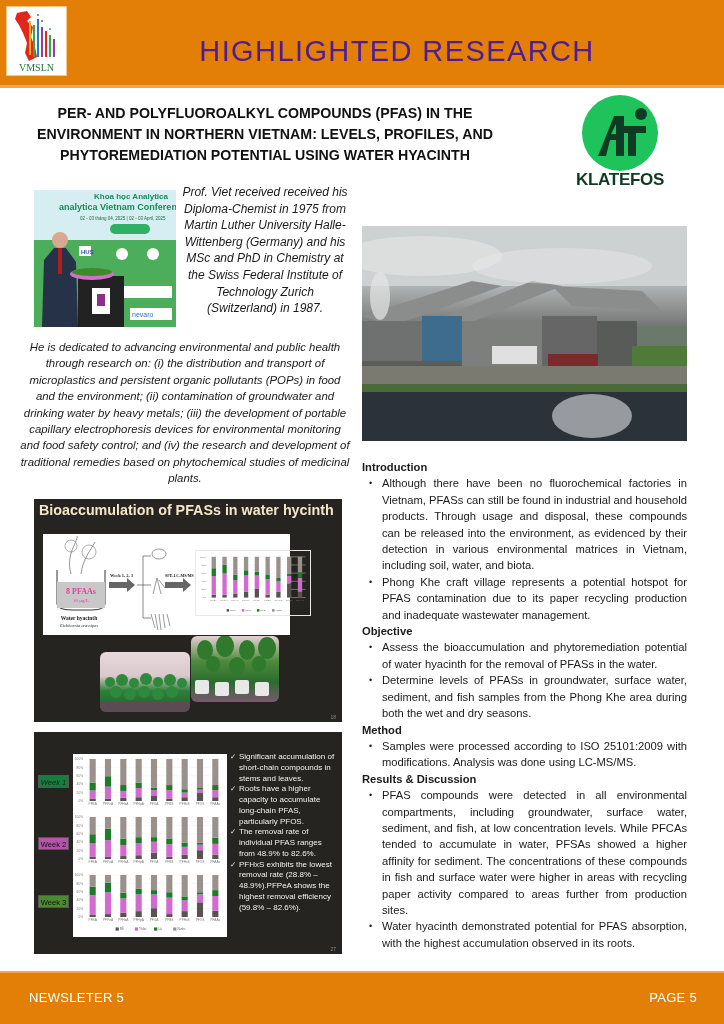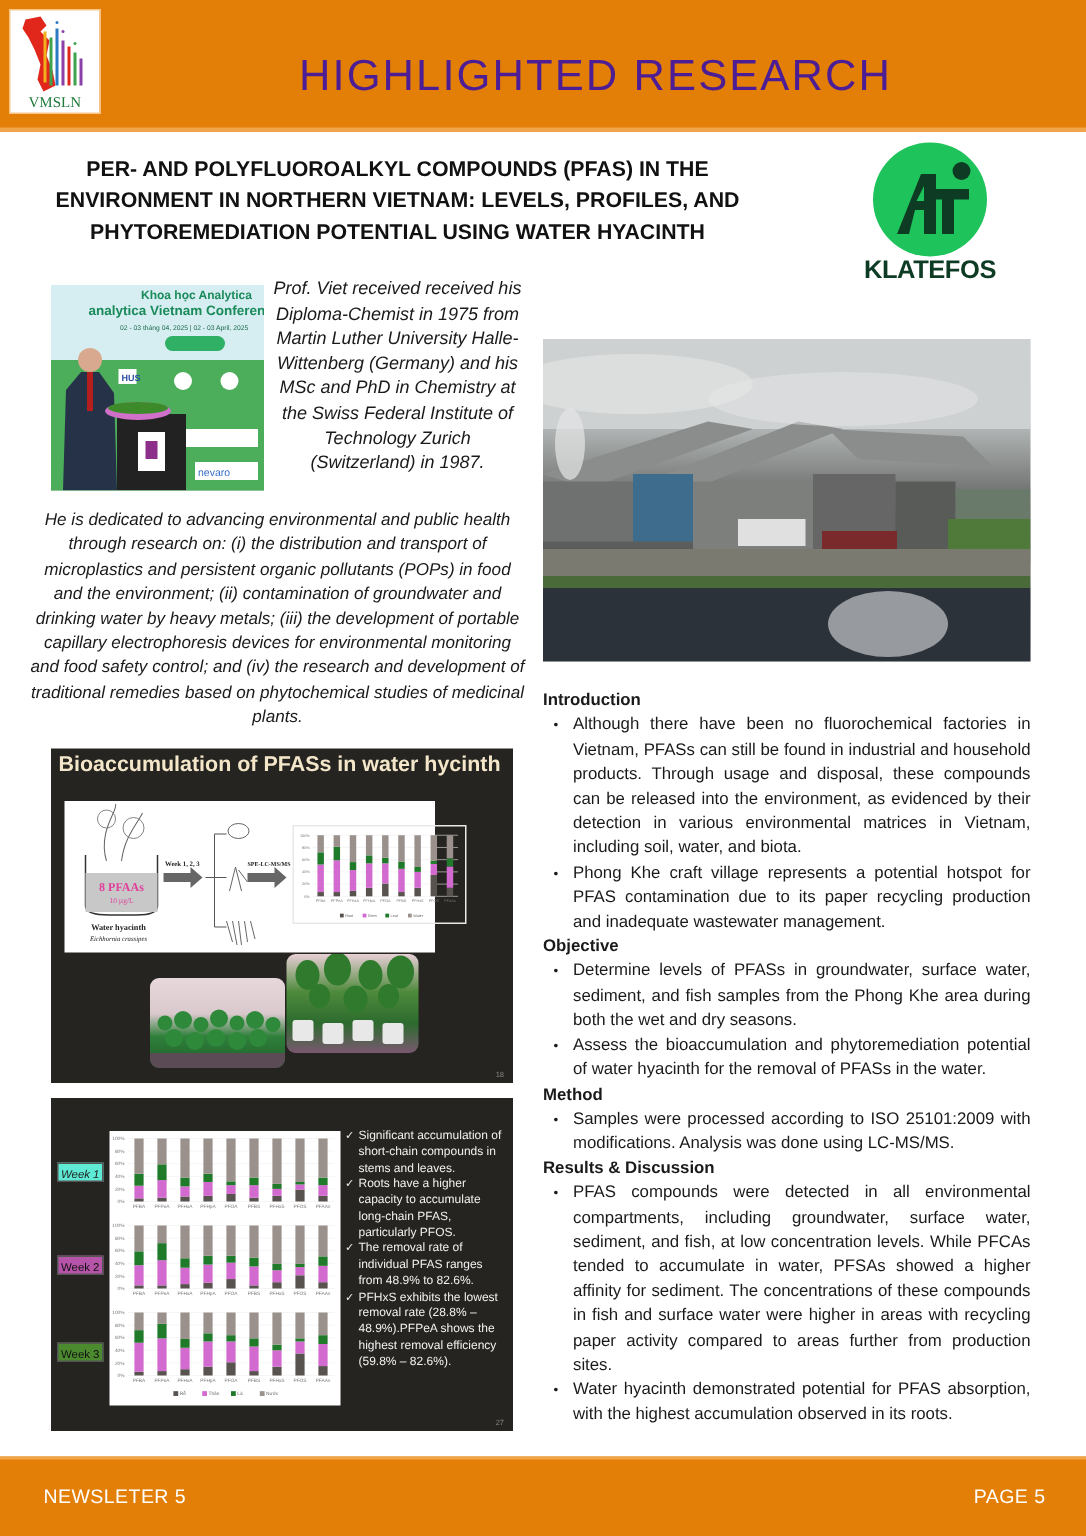--- a/index.html
+++ b/index.html
@@ -35,21 +35,21 @@
 
     .diagram { position: absolute; left: 9px; top: 35px; width: 247px; height: 101px; background: #fff; }
     .minichart { position: absolute; left: 152px; top: 16px; width: 116px; height: 66px; border: 1px solid #e8e8e8; }
 
     .plant-photo1 { position: absolute; left: 66px; top: 153px; width: 90px; height: 60px; border-radius: 6px; background: linear-gradient(180deg,#e8d8dc 0%,#d9c8cc 40%,#2f7f3b 65%,#1d5f2a 100%); overflow: hidden; }
     .plant-photo2 { position: absolute; left: 157px; top: 137px; width: 88px; height: 66px; border-radius: 6px; background: linear-gradient(180deg,#e8cfd6 0%,#4f8a3c 38%,#2c6b2e 70%,#7a5870 100%); overflow: hidden; }
     .slide-num { position: absolute; right: 6px; bottom: 2px; font-size: 5px; color: #888; }
 
     .charts-panel { position: absolute; left: 39px; top: 22px; width: 154px; height: 183px; background: #fff; }
     .week-label { position: absolute; left: 4px; width: 31px; height: 13px; font-size: 7.6px; line-height: 13px; text-align: center; color: #222; border: 1px solid #555; }
-    .wk1 { top: 43px; background: #5eead4; font-style: italic; }
+    .wk1 { top: 43px; background: #15803d; font-style: italic; }
     .wk2 { top: 105px; background: #b554a8; color: #111; }
     .wk3 { top: 163px; background: #4c8a2f; color: #111; }
 
     .bullets2 { position: absolute; left: 196px; top: 20px; width: 108px; font-size: 8px; line-height: 10.75px; color: #f1f1f1; }
     .bullets2 li { list-style: none; position: relative; padding-left: 9px; }
     .bullets2 li::before { content: "\2713"; position: absolute; left: 0; top: 0; font-size: 7.5px; color: #e8e8e8; }
 
     
     .factory-photo { position: absolute; left: 362px; top: 226px; width: 325px; height: 215px; overflow: hidden; background: linear-gradient(180deg,#c9cdcf 0%,#b9bdbd 25%,#6f7270 48%,#5a5c5a 65%,#6d6e66 74%,#2b3137 80%,#3b4148 100%); }
 
@@ -490,22 +490,22 @@
 </div>
 
 <div class="content">
   <h3>Introduction</h3>
   <ul>
     <li>Although there have been no fluorochemical factories in Vietnam, PFASs can still be found in industrial and household products. Through usage and disposal, these compounds can be released into the environment, as evidenced by their detection in various environmental matrices in Vietnam, including soil, water, and biota.</li>
     <li>Phong Khe craft village represents a potential hotspot for PFAS contamination due to its paper recycling production and inadequate wastewater management.</li>
   </ul>
   <h3>Objective</h3>
   <ul>
+    <li>Assess the bioaccumulation and phytoremediation potential of water hyacinth for the removal of PFASs in the water.</li>
     <li>Determine levels of PFASs in groundwater, surface water, sediment, and fish samples from the Phong Khe area during both the wet and dry seasons.</li>
-    <li>Assess the bioaccumulation and phytoremediation potential of water hyacinth for the removal of PFASs in the water.</li>
   </ul>
   <h3>Method</h3>
   <ul>
     <li>Samples were processed according to ISO 25101:2009 with modifications. Analysis was done using LC-MS/MS.</li>
   </ul>
   <h3>Results &amp; Discussion</h3>
   <ul>
     <li>PFAS compounds were detected in all environmental compartments, including groundwater, surface water, sediment, and fish, at low concentration levels. While PFCAs tended to accumulate in water, PFSAs showed a higher affinity for sediment. The concentrations of these compounds in fish and surface water were higher in areas with recycling paper activity compared to areas further from production sites.</li>
     <li>Water hyacinth demonstrated potential for PFAS absorption, with the highest accumulation observed in its roots.</li>
   </ul>

